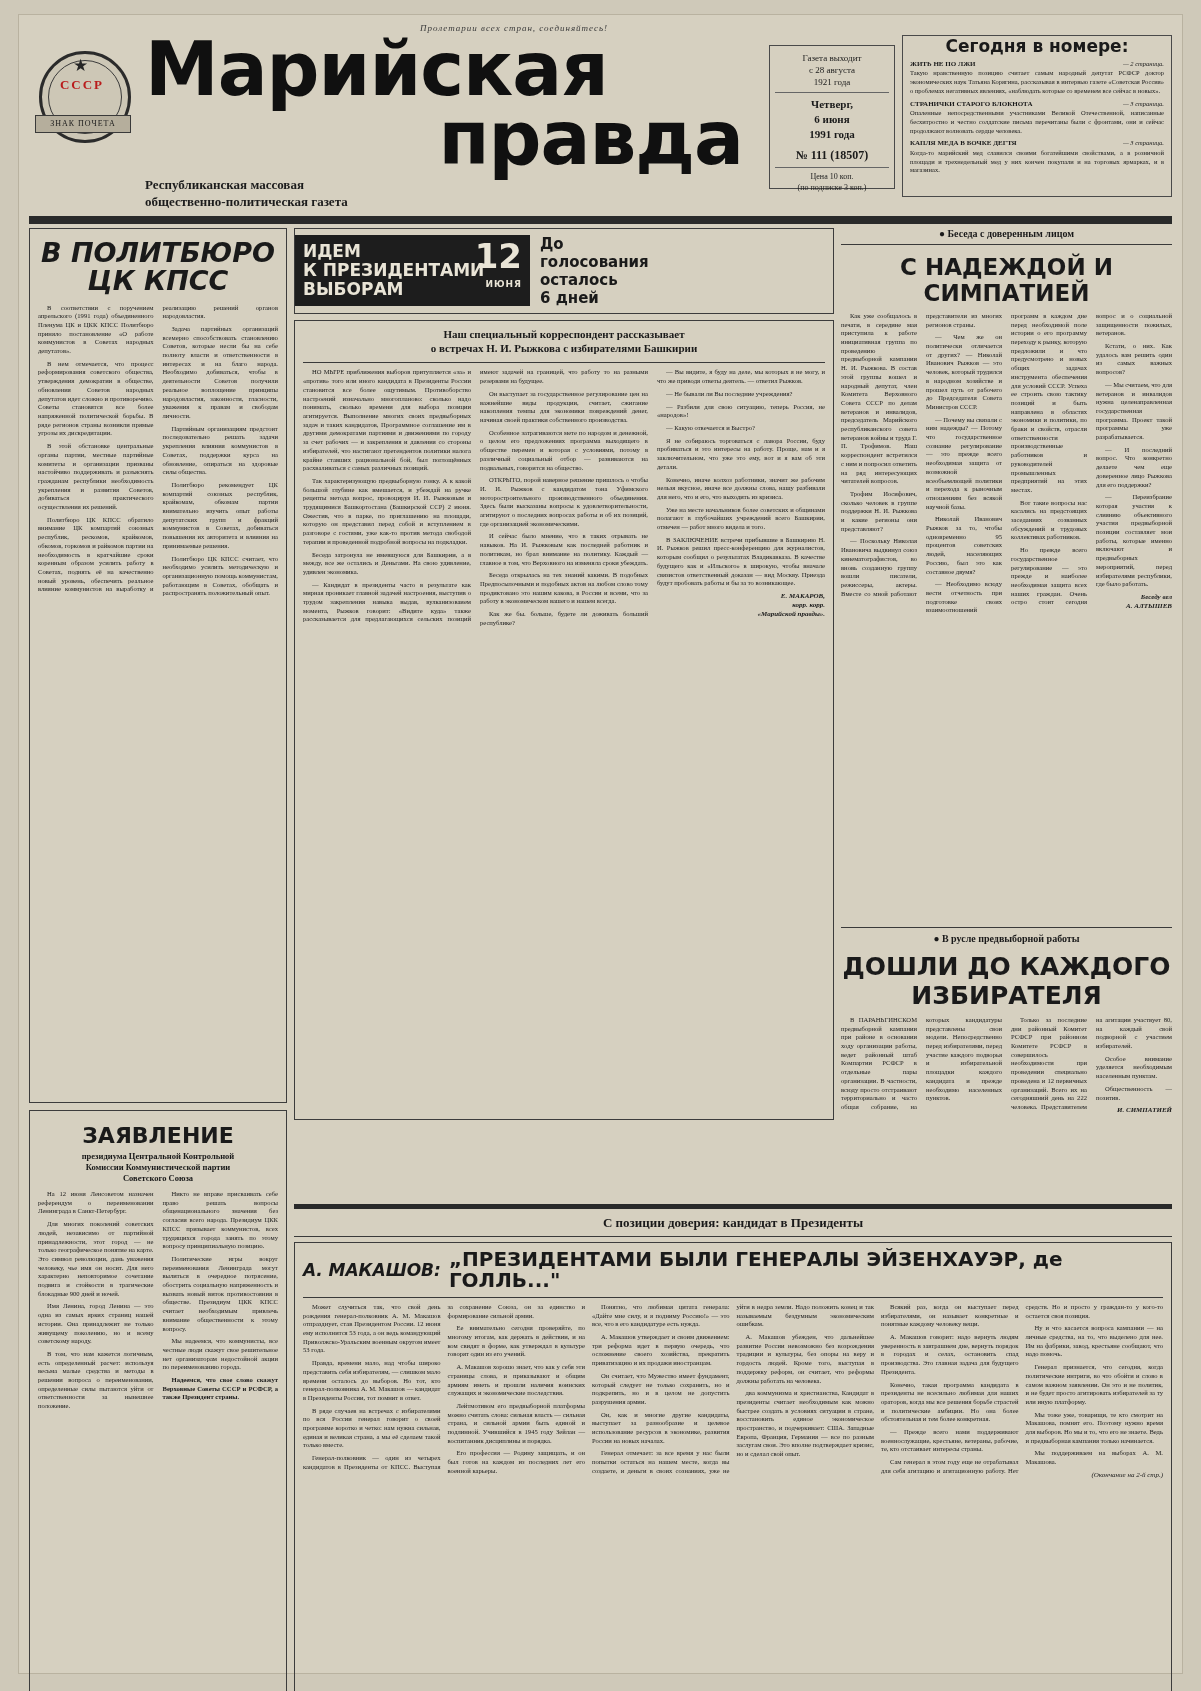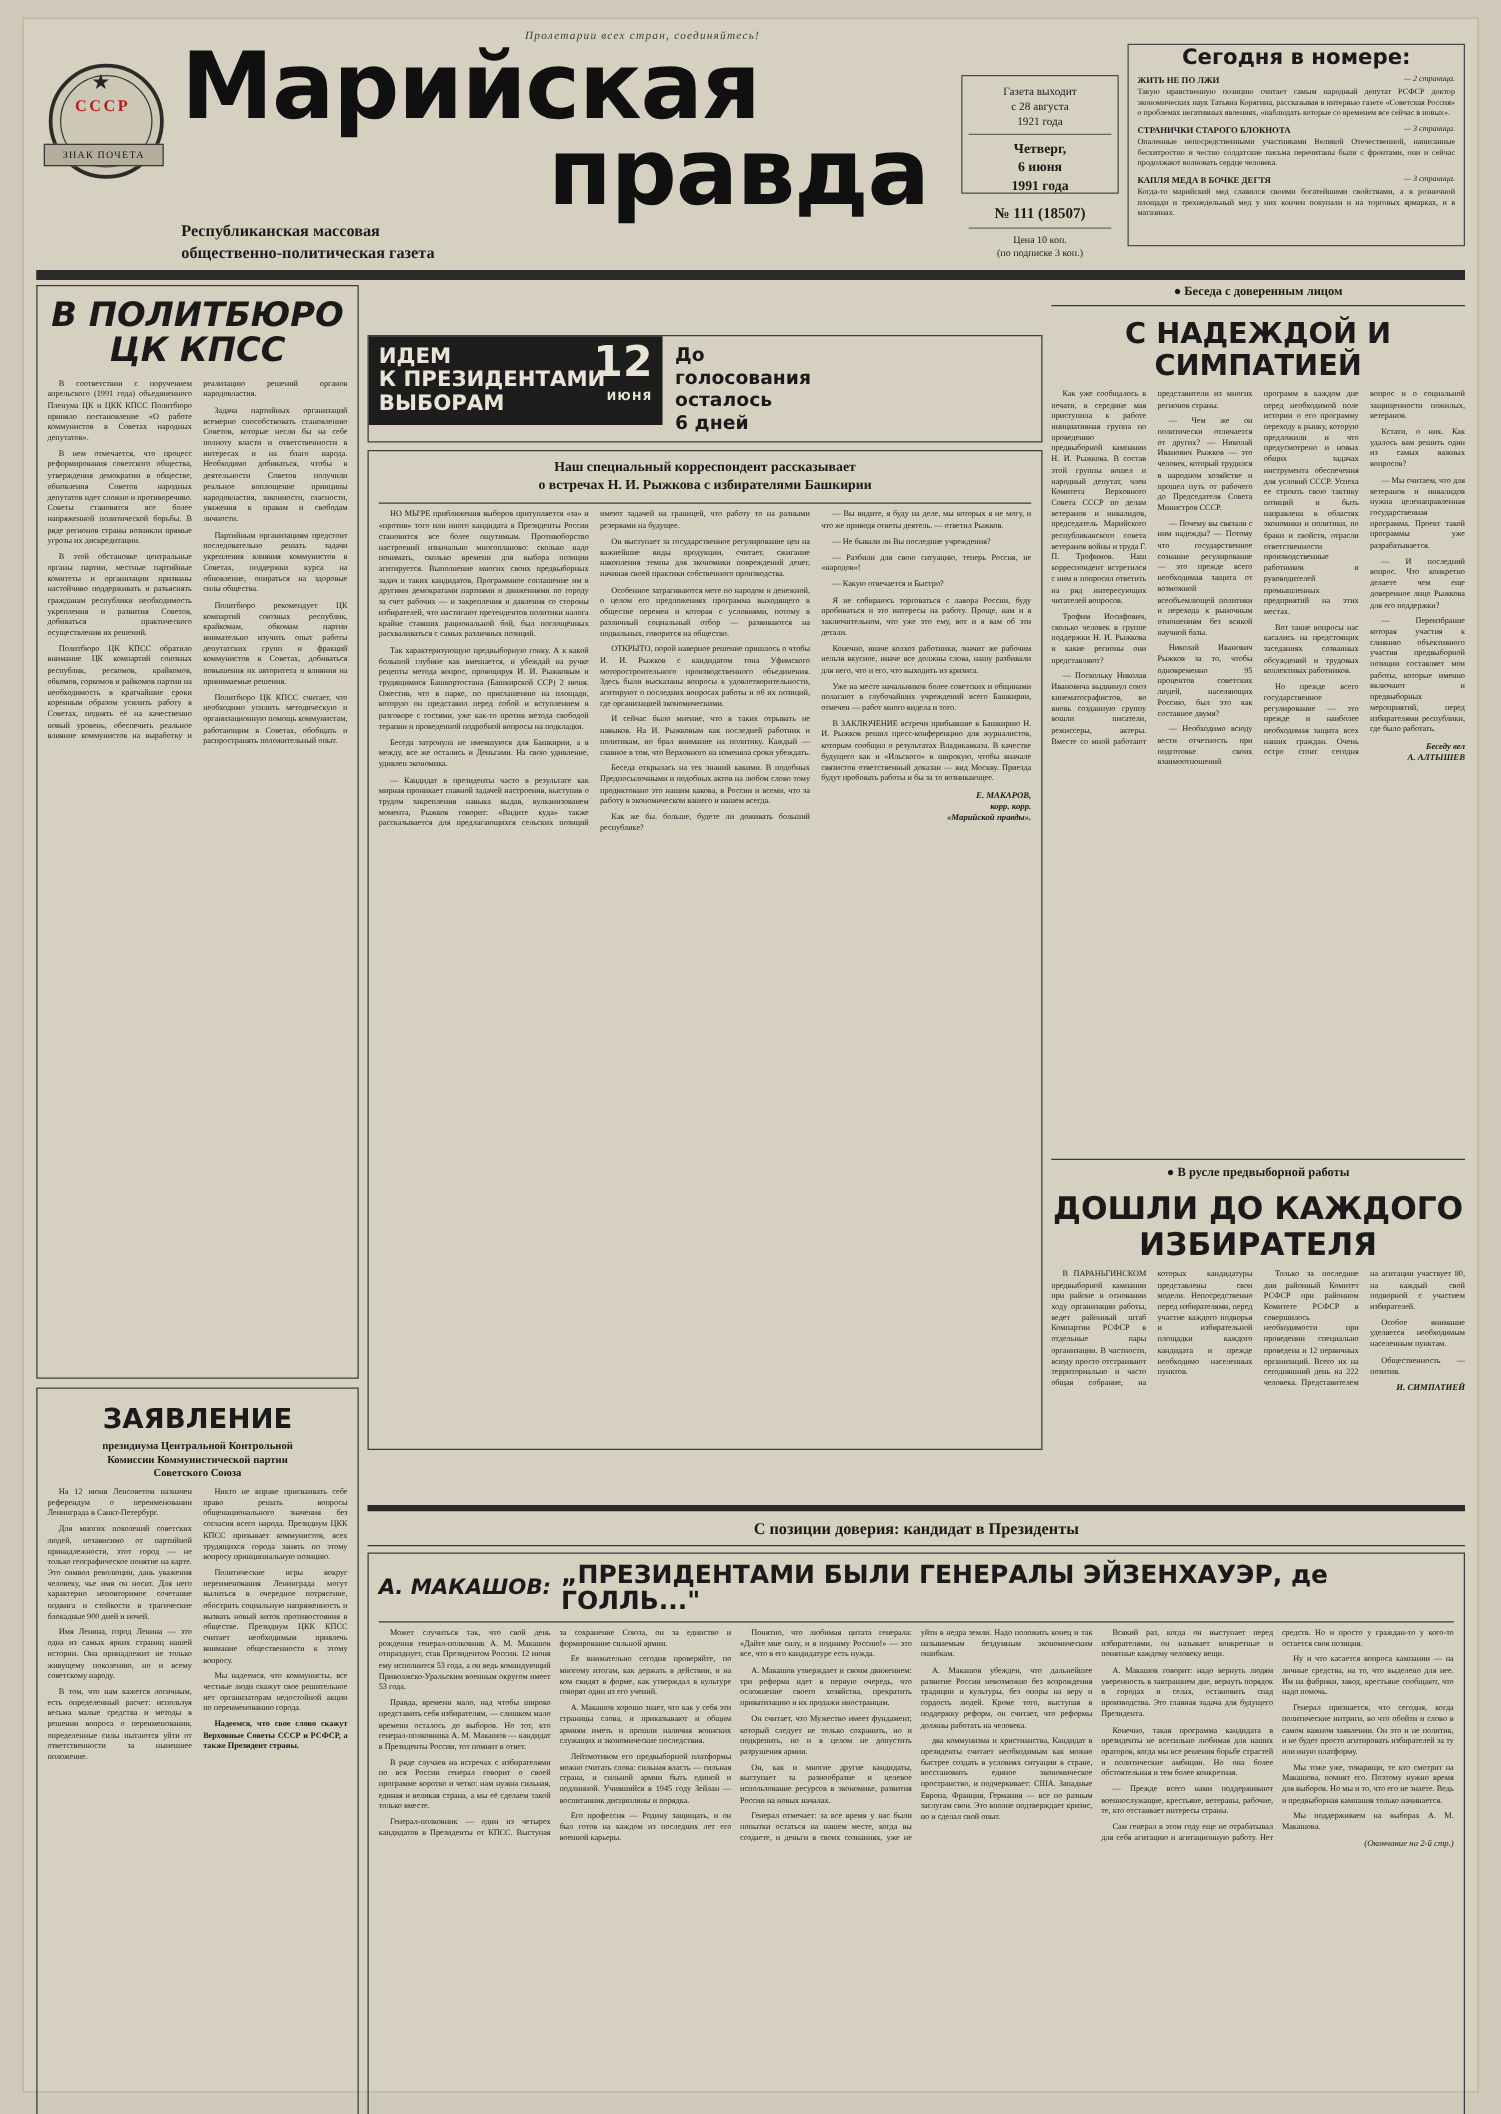--- a/index.html
+++ b/index.html
@@ -44,22 +44,22 @@
     font-weight:bold;font-size:74px;line-height:0.92;letter-spacing:-1px;color:#101010;
     margin-top:2px;
   }
   .t2{
     font-family:"DejaVu Sans", sans-serif;
     font-weight:bold;font-size:74px;line-height:0.95;letter-spacing:-1px;color:#101010;
     text-align:right;padding-right:20px;
   }
   .subtitle{font-size:13px;font-weight:bold;line-height:1.25;margin-top:4px;color:#1c1c1c;}
   .issue-box{
-    flex:0 0 126px;border:1px solid #4a4a4a;margin-top:39px;margin-left:6px;
-    text-align:center;font-size:9px;line-height:1.35;padding:6px 3px;height:95px;box-sizing:border-box;
+    flex:0 0 126px;border:1px solid #4a4a4a;margin-top:24px;margin-left:6px;
+    text-align:center;font-size:9px;line-height:1.35;padding:6px 3px;height:144px;box-sizing:border-box;
   }
   .issue-box .big{font-size:11px;font-weight:bold;}
   .issue-box .num{font-size:12px;font-weight:bold;margin-top:5px;}
   .issue-box hr{border:0;border-top:1px solid #666;margin:4px 2px;}
   .today-box{
     flex:0 0 270px;border:1px solid #4a4a4a;margin-top:14px;margin-left:7px;
     padding:0 7px;box-sizing:border-box;height:162px;
   }
   .today-box h3{
     font-family:"DejaVu Sans", sans-serif;font-size:17px;margin:0 0 4px 0;text-align:center;letter-spacing:0px;
@@ -79,21 +79,21 @@
     font-size:27px;line-height:1.05;text-align:center;margin:4px 0 8px 0;
   }
   .txt{font-size:6.6px;line-height:1.32;text-align:justify;hyphens:auto;}
   .txt p{margin:0 0 4px 0;text-indent:9px;}
   .two-col{column-count:2;column-gap:9px;}
   .three-col{column-count:3;column-gap:9px;}
   .four-col{column-count:4;column-gap:9px;}
   .six-col{column-count:6;column-gap:7px;}
 
   
-  .banner{display:flex;align-items:flex-start;border:1px solid #3c3c3c;margin-bottom:6px;margin-top:40px;}
+  .banner{display:flex;align-items:center;border:1px solid #3c3c3c;margin-bottom:6px;}
   .banner-left{
     background:#1d1d1d;color:#e9e4d6;flex:0 0 235px;padding:7px 8px;box-sizing:border-box;
     font-family:"DejaVu Sans", sans-serif;font-weight:bold;font-size:17px;line-height:1.12;position:relative;
   }
   .banner-left .d12{
     position:absolute;right:8px;top:6px;font-size:34px;line-height:0.9;
   }
   .banner-left .mon{position:absolute;right:8px;top:44px;font-size:9px;letter-spacing:1px;}
   .banner-right{
     flex:1 1 auto;padding:6px 10px;font-family:"DejaVu Sans", sans-serif;font-weight:bold;font-size:15px;

